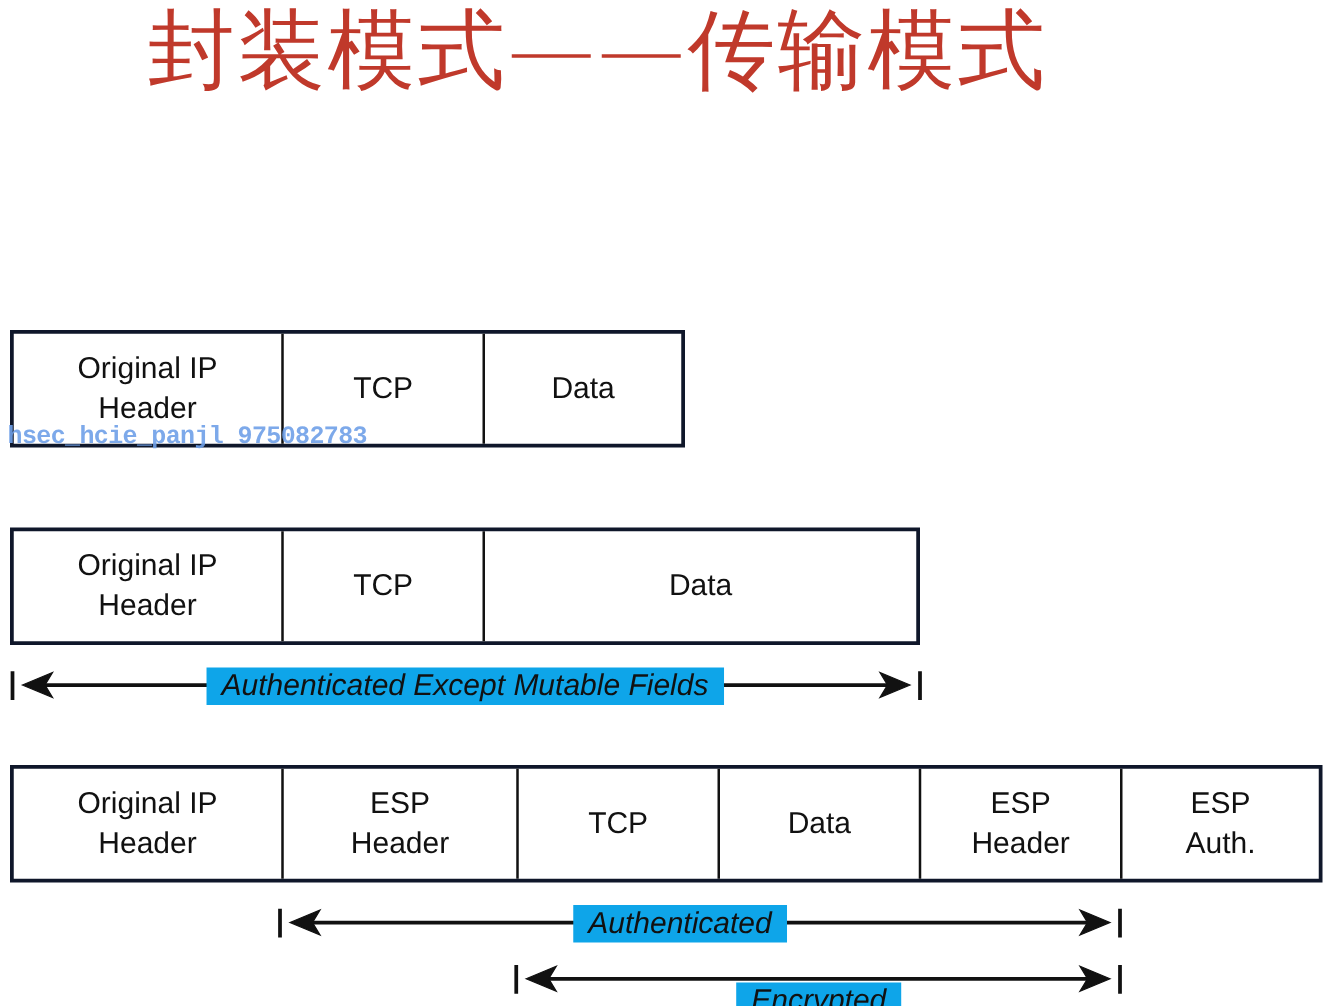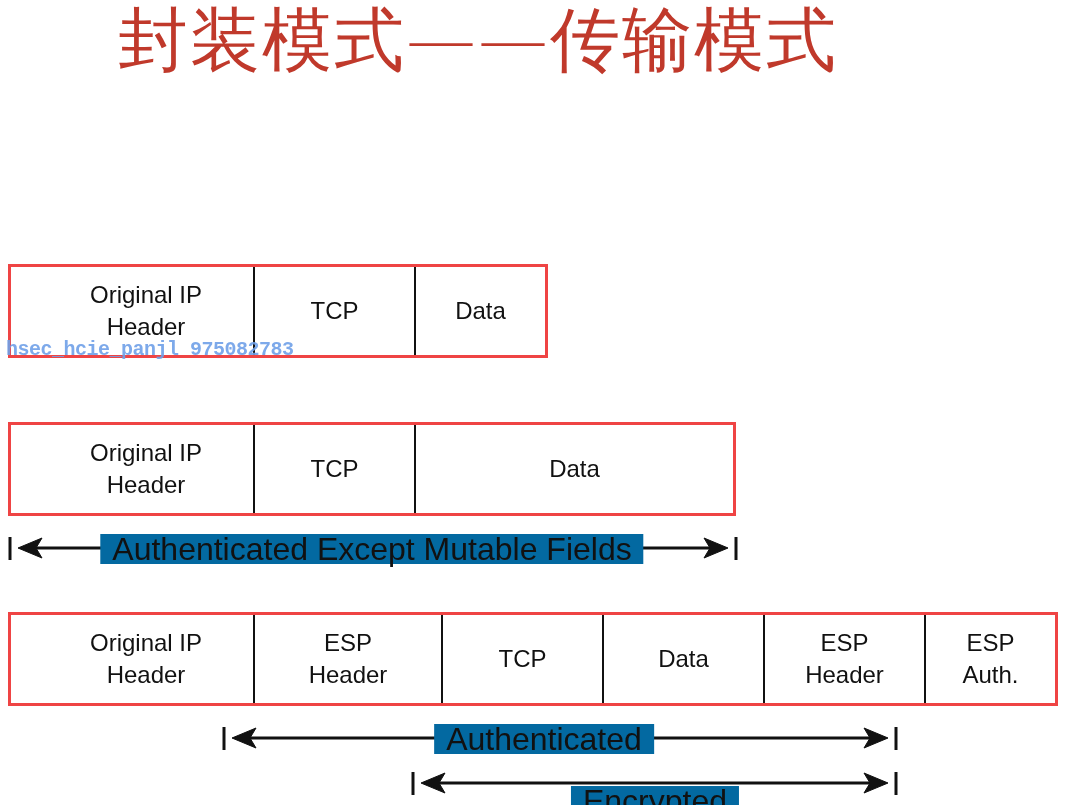--- a/index.html
+++ b/index.html
@@ -1,30 +1,30 @@
 <!DOCTYPE html>
 <html><head>
 <meta charset="utf-8">
 <style>
   html, body { margin: 0; padding: 0; background: #ffffff; }
   body { width: 1065px; height: 805px; position: relative; overflow: hidden;
          font-family: "Liberation Sans", "DejaVu Sans", sans-serif; color: #111; }
   .title { position: absolute; left: 0; top: 0; width: 956px; text-align: center;
            font-family: "DejaVu Sans", sans-serif; font-weight: 300; font-size: 70px;
            line-height: 80px; color: #c0392b; letter-spacing: 2px; }
-  .row { position: absolute; display: flex; border: 3px solid #ef4444; box-sizing: border-box; background: #fff; padding-left: 28px; }
+  .row { position: absolute; display: flex; border: 3px solid #0f172a; box-sizing: border-box; background: #fff; }
   .cell { box-sizing: border-box; border-right: 2px solid #111; display: flex;
           align-items: center; justify-content: center; text-align: center;
           font-size: 24px; line-height: 32px; white-space: pre-line; color: #111; }
   .cell:last-child { border-right: none; }
   .watermark { position: absolute; left: 6px; top: 338px; font-family: Liberation Mono, monospace;
                font-weight: bold; font-size: 20px; color: #6fa0e8; opacity: 0.9; letter-spacing: -0.5px; }
   svg.arrows { position: absolute; left: 0; top: 0; }
-  .arrow-label { position: absolute; font-size: 32px; line-height: 30px; background: #0369a1;
-                 padding: 0 12px; color: #111; transform: translateX(-50%); white-space: nowrap; }
+  .arrow-label { position: absolute; font-size: 24px; line-height: 30px; background: #0ea5e9;
+                 padding: 0 12px; color: #111; transform: translateX(-50%); white-space: nowrap; font-style: italic; }
 </style>
 </head>
 <body>
 
 <div class="title">封装模式——传输模式</div>
 
 <div class="row" style="left:8px; top:264px; width:540px; height:94px;">
   <div class="cell" style="width:216px;">Original IP
 Header</div>
   <div class="cell" style="width:161px;">TCP</div>

